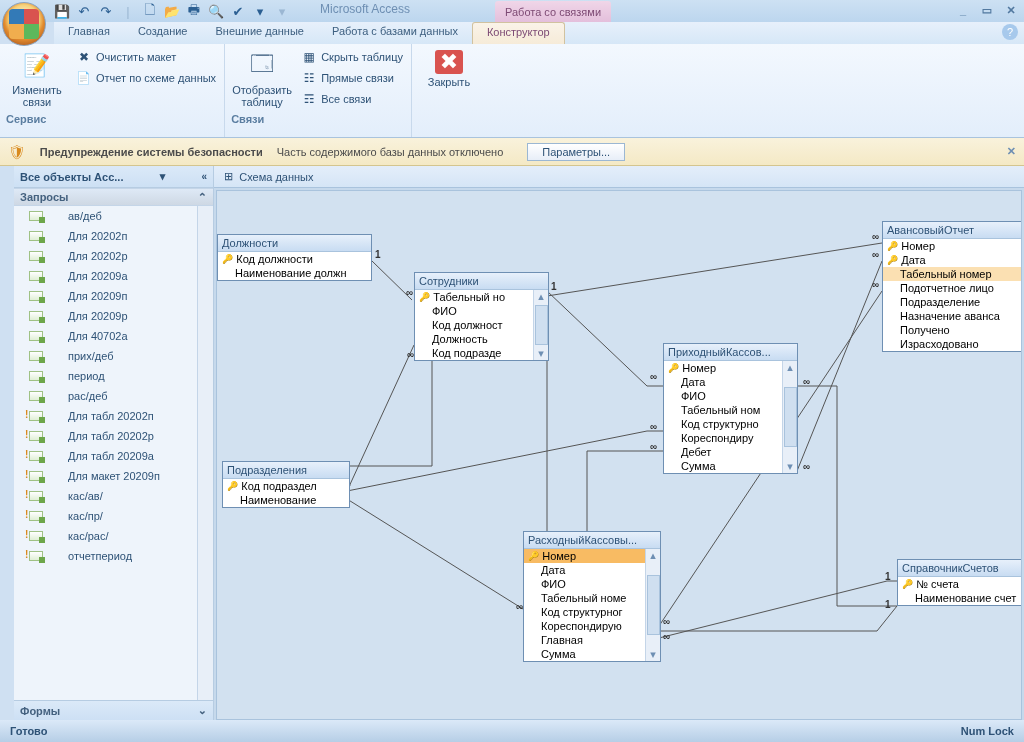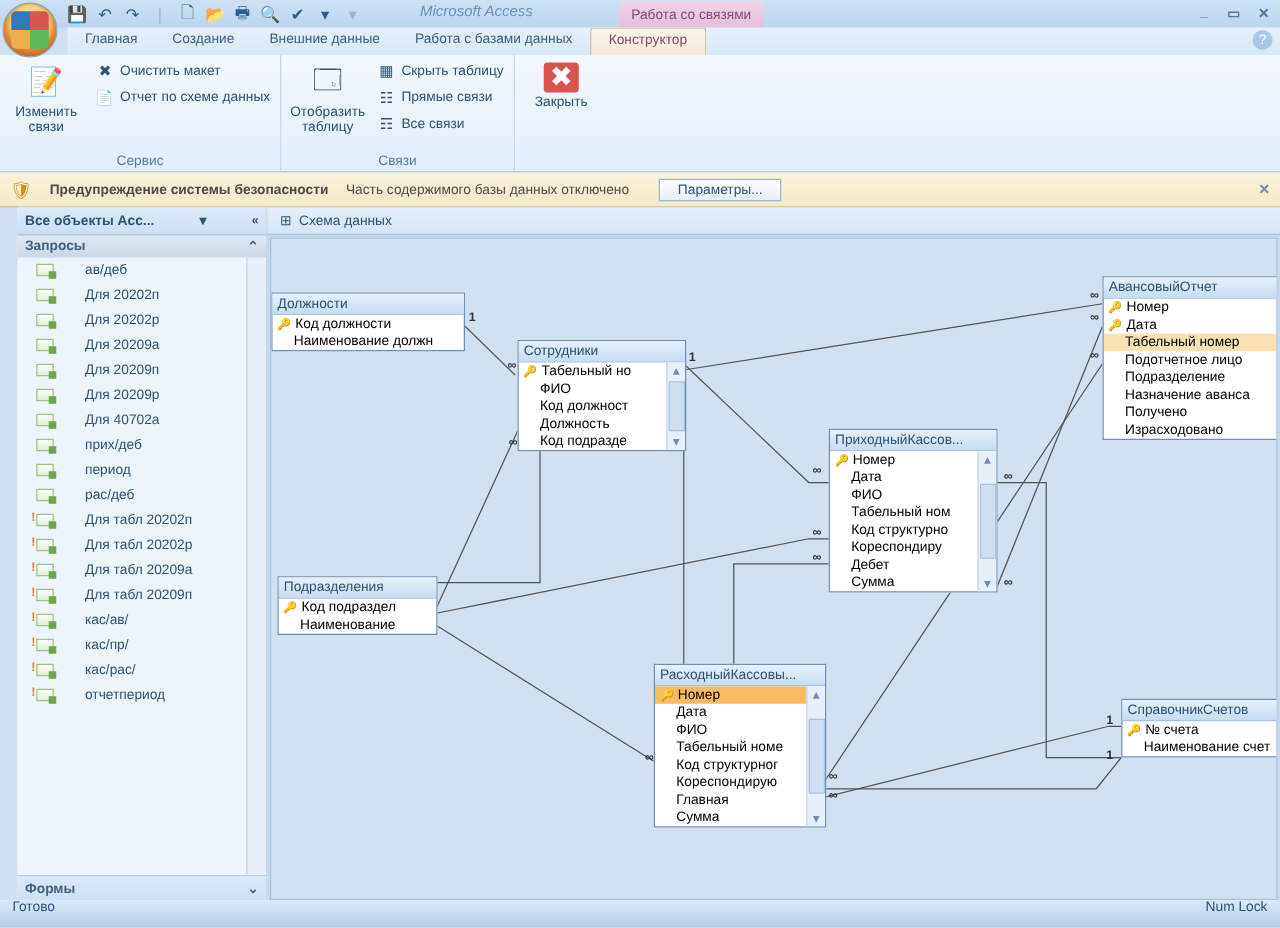--- a/index.html
+++ b/index.html
@@ -5,41 +5,41 @@
 * { box-sizing: border-box; margin: 0; padding: 0; font-family: "Segoe UI", Tahoma, sans-serif; font-size: 11px; }
 body { background: #cfe0f2; width: 1024px; height: 742px; overflow: hidden; position: relative; }
 
 
 .title-bar { height: 22px; background: linear-gradient(#cde1f3,#bcd6ee); display: flex; align-items: center; position: relative; }
 .office-btn { width: 44px; height: 44px; background: radial-gradient(circle at 50% 40%, #fff, #f6d27a 45%, #e28b2e 60%, #8a3a17 100%); border-radius: 50%; border: 1px solid #8aa3be; position: absolute; left: 2px; top: 2px; z-index: 100; display:flex;align-items:center;justify-content:center;}
 .office-btn::after{content:"";width:30px;height:30px;background:
  conic-gradient(#d9534f 0 90deg,#5cb85c 90deg 180deg,#f0ad4e 180deg 270deg,#337ab7 270deg 360deg);border-radius:4px;}
 .qat { margin-left: 54px; display: flex; gap: 6px; align-items: center; height:100%; }
 .qat span { width: 16px; height: 16px; display:inline-flex;align-items:center;justify-content:center;color:#2b5f92;font-size:13px; }
-.title-text { position:absolute; left:336px; top:2px; color:#6e8fb3; font-size:12px;font-style:italic; }
+.title-text { position:absolute; left:320px; top:2px; color:#6e8fb3; font-size:12px; }
 .context-tab-title { position:absolute; left:495px; top:1px; height:22px; padding:0 10px; background:linear-gradient(#f0d6e8,#e3bedb); color:#7d4a74; display:flex;align-items:center;border-radius:3px 3px 0 0; }
 .win-controls { position:absolute; right:6px; top:3px; display:flex; gap:10px; color:#5279a0;}
 .win-controls span{width:14px;height:14px;display:inline-flex;align-items:center;justify-content:center;font-weight:bold;}
 
 
 .tabs-row { height: 22px; background: linear-gradient(#e7f0fb,#d6e7f7); display:flex; margin-left:54px; position:relative; }
 .tab { padding: 3px 14px; color:#3c5e7f; cursor:default; }
 .tab.active { background:linear-gradient(#faf3e8,#f6ebd8); border:1px solid #d1c29f; border-bottom:none; border-radius:3px 3px 0 0; color:#7d4a74;}
 .help-btn{position:absolute;right:6px;top:2px;width:16px;height:16px;border-radius:50%;background:#a7c9ec;color:#fff;display:flex;align-items:center;justify-content:center;}
 
 
 .ribbon { height: 94px; background: linear-gradient(#f3f8fe,#e3eefb); border-bottom:1px solid #a9c3dd; display:flex; }
 .ribbon-group { border-right:1px solid #c8d9ec; padding:4px 6px 0 6px; display:flex;flex-direction:column;justify-content:space-between; }
 .group-body{display:flex;gap:6px;align-items:flex-start;}
 .big-btn { display:flex;flex-direction:column;align-items:center;gap:2px;padding:2px;width:62px;text-align:center;color:#2e5276; }
 .big-btn .ico{width:32px;height:32px;display:flex;align-items:center;justify-content:center;font-size:22px;}
 .small-btns{display:flex;flex-direction:column;gap:3px;}
 .small-btn{display:flex;align-items:center;gap:4px;color:#2e5276;padding:1px 2px;}
 .small-btn .ico{width:16px;height:16px;display:inline-flex;align-items:center;justify-content:center;font-size:12px;}
-.group-label{text-align:center;color:#5a7da0;padding-bottom:2px;font-size:11px;}
+.group-label{text-align:left;color:#5a7da0;padding-bottom:12px;font-size:11px;font-weight:bold;}
 
 
 .security-bar { height:28px;background:linear-gradient(#f9f2dc,#f4e9c5);border-bottom:1px solid #d4c58f;display:flex;align-items:center;padding:0 8px;gap:14px; }
 .security-bar .shield{color:#d98a1e;font-size:14px;}
 .sec-title{font-weight:bold;color:#4b4b4b;}
 .sec-text{color:#4b4b4b;}
 .sec-btn{margin-left:10px;background:linear-gradient(#fff,#e7eef8);border:1px solid #9bb7d3;padding:2px 14px;color:#2e5276;}
 .sec-close{margin-left:auto;color:#6e8fb3;font-weight:bold;}
 
 
@@ -70,21 +70,21 @@
 .field{display:flex;align-items:center;gap:3px;padding:1px 4px;white-space:nowrap;overflow:hidden;}
 .field.selected{background:#f8bb63;}
 .field.highlight{background:#fbe0b2;}
 .key{color:#d9a520;font-size:9px;}
 .tbl-scroll{width:15px;background:#e8eff8;border-left:1px solid #c4d5e8;display:flex;flex-direction:column;justify-content:space-between;align-items:center;font-size:8px;color:#6e8fb3;}
 .tbl-scroll .thumb{width:13px;background:#cfdff0;border:1px solid #a9c3dd;}
 
 .rel-label{position:absolute;font-size:10px;color:#333;font-weight:bold;background:transparent;padding:0 1px;}
 
 
-.status-bar{height:22px;background:linear-gradient(#dbe9f8,#b6cee6);display:flex;padding:0 10px;color:#2e5276;justify-content:space-between;}
+.status-bar{height:22px;background:linear-gradient(#dbe9f8,#b6cee6);display:flex;align-items:center;padding:0 10px;color:#2e5276;justify-content:space-between;font-weight:bold;}
 
 </style>
 </head>
 <body>
 
 <div class="title-bar">
   <div class="office-btn"></div>
   <div class="qat">
     <span>💾</span>
     <span>↶</span>
@@ -268,21 +268,21 @@
           <div class="nav-item">
             <span class="ico">
               <span class="ico-query exec"></span>
             </span>
             <span>Для табл 20209а</span>
           </div>
           <div class="nav-item">
             <span class="ico">
               <span class="ico-query exec"></span>
             </span>
-            <span>Для табл 20209п</span>
+            <span>Для макет 20209п</span>
           </div>
           <div class="nav-item">
             <span class="ico">
               <span class="ico-query exec"></span>
             </span>
             <span>кас/ав/</span>
           </div>
           <div class="nav-item">
             <span class="ico">
               <span class="ico-query exec"></span>

